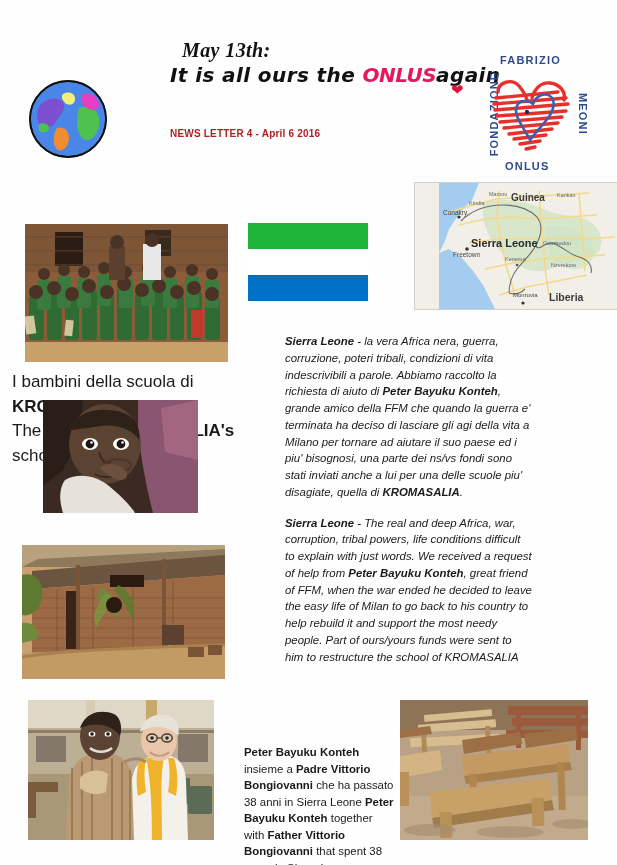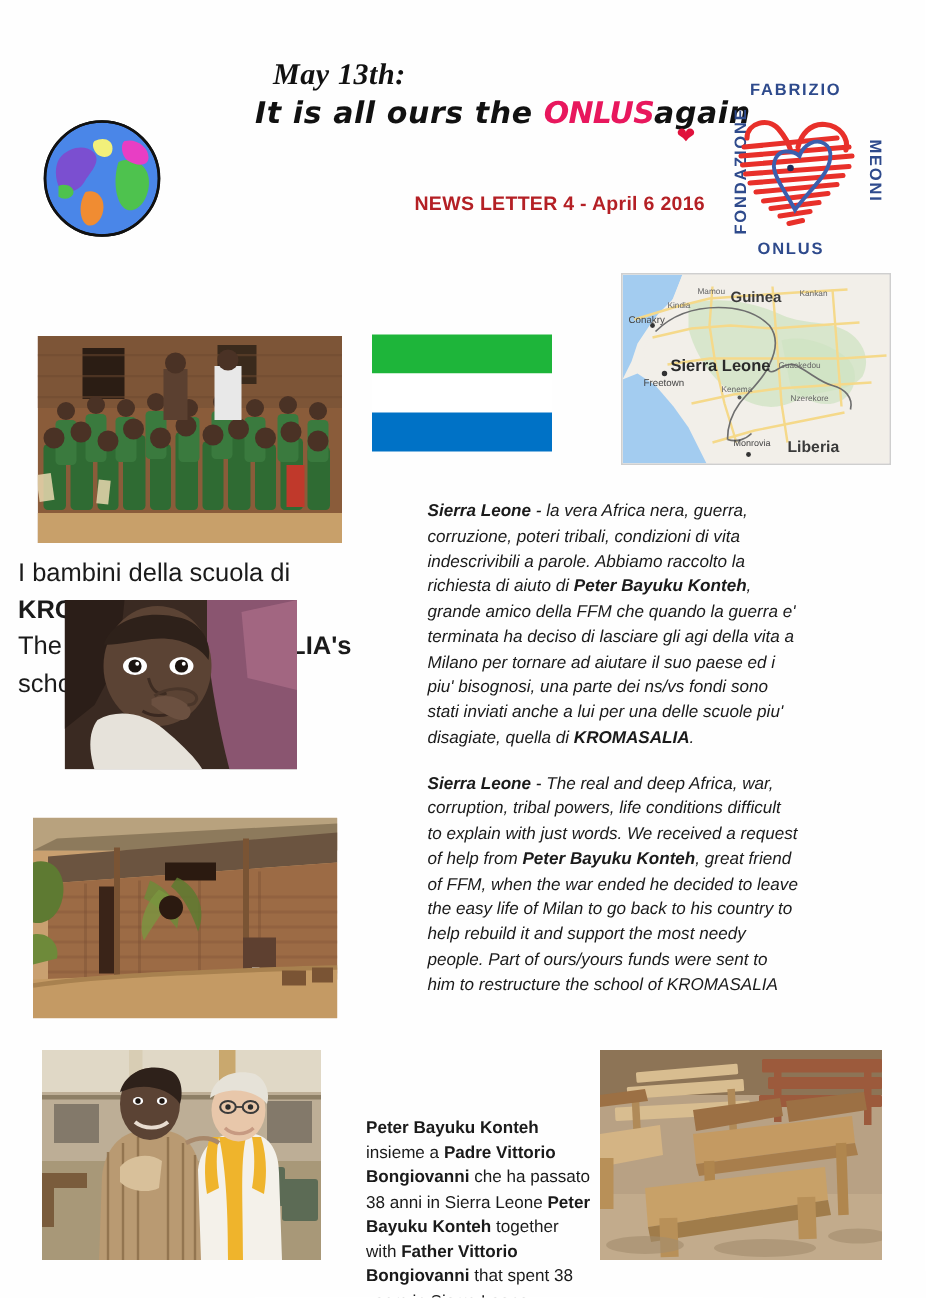--- a/index.html
+++ b/index.html
@@ -59,22 +59,22 @@
     top: 20px;
     color: #e0113c;
     font-size: 15px;
     line-height: 1;
   }
   .newsletter-line {
     position: absolute;
     left: 170px;
     top: 128px;
     width: 300px;
-    text-align: right;
-    font-size: 13px;
+    text-align: left;
+    font-size: 10px;
     font-weight: bold;
     color: #b42025;
     letter-spacing: 0.2px;
   }
 
   
   .logo {
     position: absolute;
     left: 472px;
     top: 52px;
@@ -114,20 +114,21 @@
   
   .map {
     position: absolute;
     left: 414px;
     top: 182px;
     width: 178px;
     height: 126px;
     border: 1px solid #cfcfcf;
     overflow: hidden;
     background: #f2efe9;
+    padding-left: 24px;
   }
   .map svg { display: block; }
 
   
   .photo { position: absolute; overflow: hidden; }
   .photo svg { display: block; }
 
   .photo-kids   { left: 25px;  top: 224px; width: 203px; height: 138px; }
   .photo-child  { left: 43px;  top: 400px; width: 155px; height: 113px; }
   .photo-school { left: 22px;  top: 545px; width: 203px; height: 134px; }

